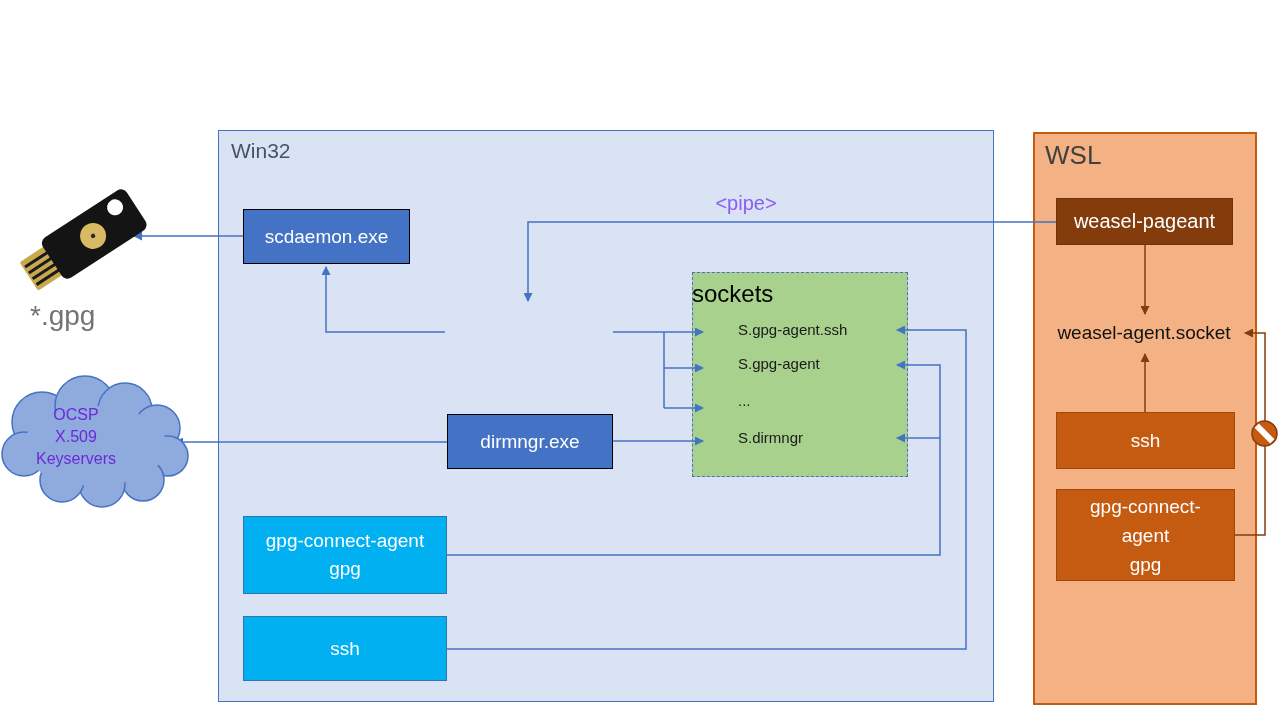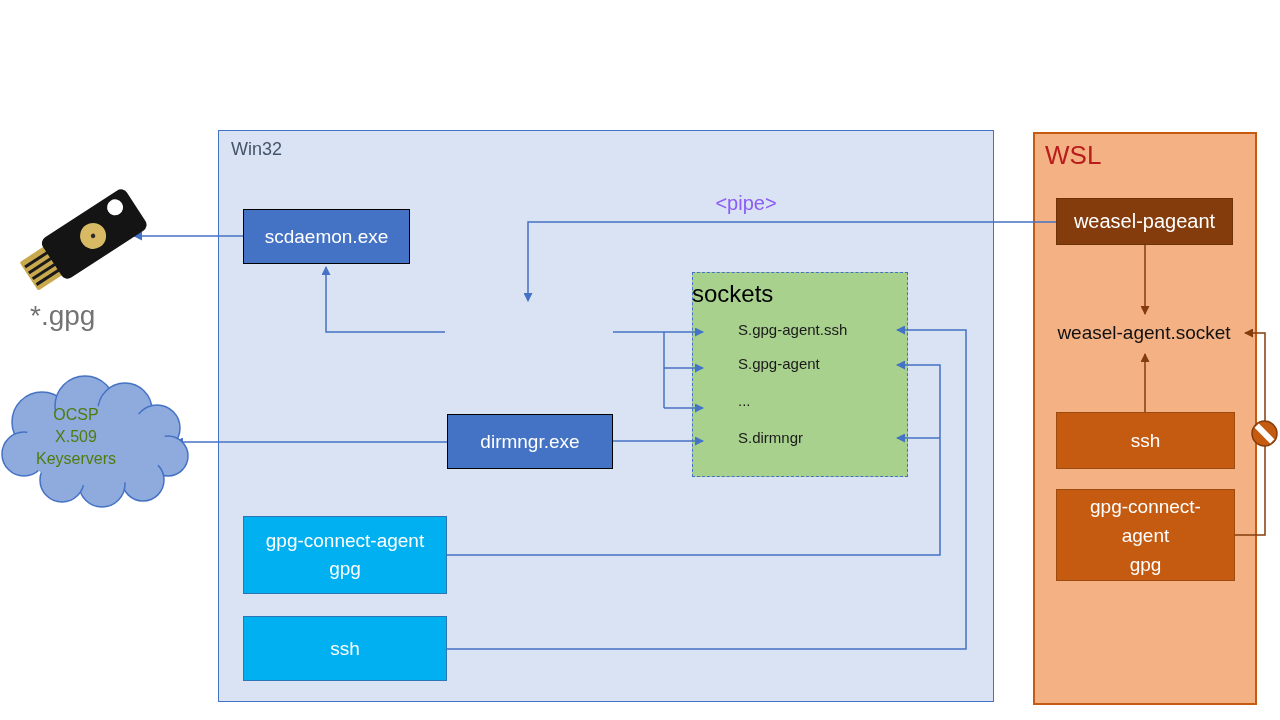--- a/index.html
+++ b/index.html
@@ -9,22 +9,22 @@
   }
   .abs{position:absolute;}
   
   .win32{left:218px;top:130px;width:774px;height:570px;background:#dae3f3;border:1.5px solid #4472c4;z-index:1;}
   .wsl{left:1033px;top:132px;width:220px;height:569px;background:#f4b183;border:2px solid #c55a11;z-index:1;}
   .sockets{left:692px;top:272px;width:214px;height:203px;background:#a9d18e;border:1.5px dashed #4472c4;z-index:1;}
   
   .lines-layer{left:0;top:0;z-index:2;pointer-events:none;}
   .icon-layer{z-index:3;pointer-events:none;}
   
-  .win32-title{left:231px;top:139px;font-size:18px;color:#44546a;z-index:3;}
-  .wsl-title{left:1045px;top:140px;font-size:26px;color:#b91c1c;z-index:3;}
+  .win32-title{left:231px;top:139px;font-size:21px;color:#44546a;z-index:3;}
+  .wsl-title{left:1045px;top:140px;font-size:26px;color:#404040;z-index:3;}
   .sockets-title{left:692px;top:280px;width:216px;text-align:left;font-size:24px;color:#000000;z-index:3;}
   
   .pbox{display:flex;align-items:center;justify-content:center;text-align:center;color:#ffffff;z-index:3;box-sizing:border-box;}
   .blue{background:#4472c4;border:1px solid #000000;font-size:19px;}
   .cyan{background:#00b0f0;border:1px solid #2e75b6;font-size:19px;line-height:28px;}
   .dkbrown{background:#843c0c;border:1px solid #6e3209;font-size:20px;text-align:center;}
   .dkorange{background:#c55a11;border:1px solid #9c4a0e;font-size:19px;line-height:29px;}
   .scdaemon{left:243px;top:209px;width:167px;height:55px;}
   .gpg-agent{left:445px;top:304px;width:168px;height:56px;}
   .dirmngr{left:447px;top:414px;width:166px;height:55px;}
@@ -32,21 +32,21 @@
   .w32-ssh{left:243px;top:616px;width:204px;height:65px;}
   .weasel{left:1056px;top:198px;width:177px;height:47px;}
   .wsl-ssh{left:1056px;top:412px;width:179px;height:57px;}
   .wsl-connect{left:1056px;top:489px;width:179px;height:92px;}
   
   .pipe-label{left:690px;top:192px;width:112px;text-align:center;font-size:20px;color:#8b5cf6;z-index:3;}
   .socket-item{left:738px;width:170px;height:22px;font-size:15px;color:#1a1a1a;z-index:3;}
   .si-0{top:321px;} .si-1{top:355px;} .si-2{top:392px;} .si-3{top:429px;}
   .weasel-socket-label{left:1048px;top:322px;width:192px;text-align:center;font-size:19px;color:#111111;z-index:3;}
   .gpg-files-label{left:30px;top:300px;font-size:28px;color:#737373;z-index:3;}
-  .cloud-text{left:6px;top:404px;width:140px;text-align:center;font-size:16px;line-height:22px;color:#4d7c0f;z-index:3;}
+  .cloud-text{left:6px;top:404px;width:140px;text-align:center;font-size:16px;line-height:22px;color:#6d28d9;z-index:3;}
 </style>
 </head>
 <body>
 
 <div id="stage">
 
   <div class="abs win32"></div>
   <div class="abs wsl"></div>
   <div class="abs sockets"></div>
 

